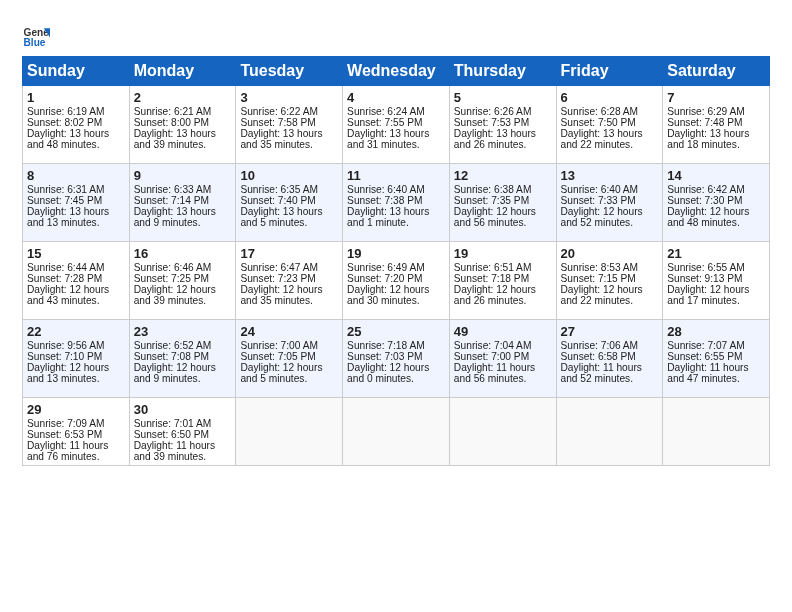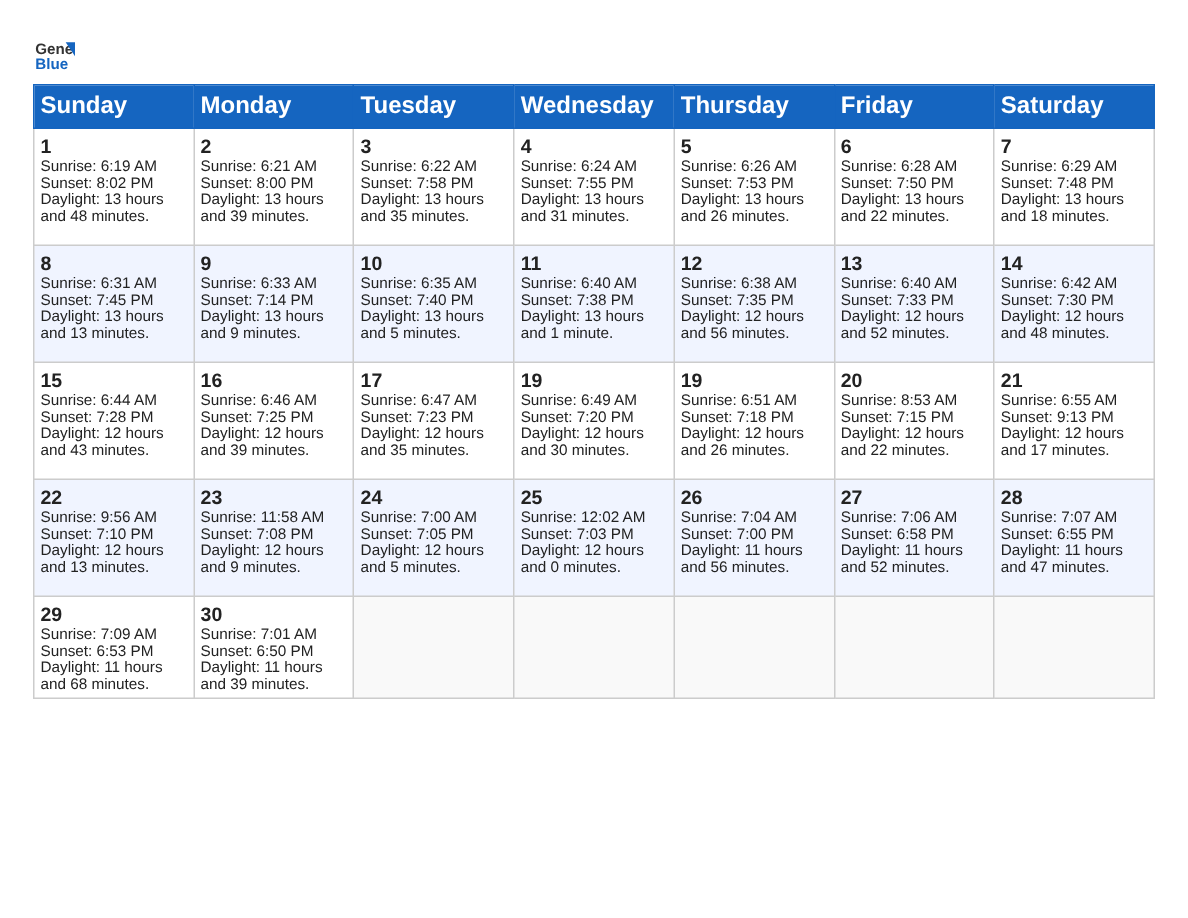--- a/index.html
+++ b/index.html
@@ -252,38 +252,38 @@
         </tr>
         <tr>
           <td>
         <span class="day-num">22</span>
         <span>Sunrise: 9:56 AM</span><br>
         <span>Sunset: 7:10 PM</span><br>
         <span>Daylight: 12 hours and 13 minutes.</span>
       </td>
           <td>
         <span class="day-num">23</span>
-        <span>Sunrise: 11:58 AM</span><br>
+        <span>Sunrise: 6:52 AM</span><br>
         <span>Sunset: 7:08 PM</span><br>
         <span>Daylight: 12 hours and 9 minutes.</span>
       </td>
           <td>
         <span class="day-num">24</span>
         <span>Sunrise: 7:00 AM</span><br>
         <span>Sunset: 7:05 PM</span><br>
         <span>Daylight: 12 hours and 5 minutes.</span>
       </td>
           <td>
         <span class="day-num">25</span>
-        <span>Sunrise: 12:02 AM</span><br>
+        <span>Sunrise: 7:18 AM</span><br>
         <span>Sunset: 7:03 PM</span><br>
         <span>Daylight: 12 hours and 0 minutes.</span>
       </td>
           <td>
-        <span class="day-num">26</span>
+        <span class="day-num">49</span>
         <span>Sunrise: 7:04 AM</span><br>
         <span>Sunset: 7:00 PM</span><br>
         <span>Daylight: 11 hours and 56 minutes.</span>
       </td>
           <td>
         <span class="day-num">27</span>
         <span>Sunrise: 7:06 AM</span><br>
         <span>Sunset: 6:58 PM</span><br>
         <span>Daylight: 11 hours and 52 minutes.</span>
       </td>
@@ -292,21 +292,21 @@
         <span>Sunrise: 7:07 AM</span><br>
         <span>Sunset: 6:55 PM</span><br>
         <span>Daylight: 11 hours and 47 minutes.</span>
       </td>
         </tr>
         <tr class="last-row">
           <td>
         <span class="day-num">29</span>
         <span>Sunrise: 7:09 AM</span><br>
         <span>Sunset: 6:53 PM</span><br>
-        <span>Daylight: 11 hours and 68 minutes.</span>
+        <span>Daylight: 11 hours and 76 minutes.</span>
       </td>
           <td>
         <span class="day-num">30</span>
         <span>Sunrise: 7:01 AM</span><br>
         <span>Sunset: 6:50 PM</span><br>
         <span>Daylight: 11 hours and 39 minutes.</span>
       </td>
           <td class="empty-cell"></td>
           <td class="empty-cell"></td>
           <td class="empty-cell"></td>

